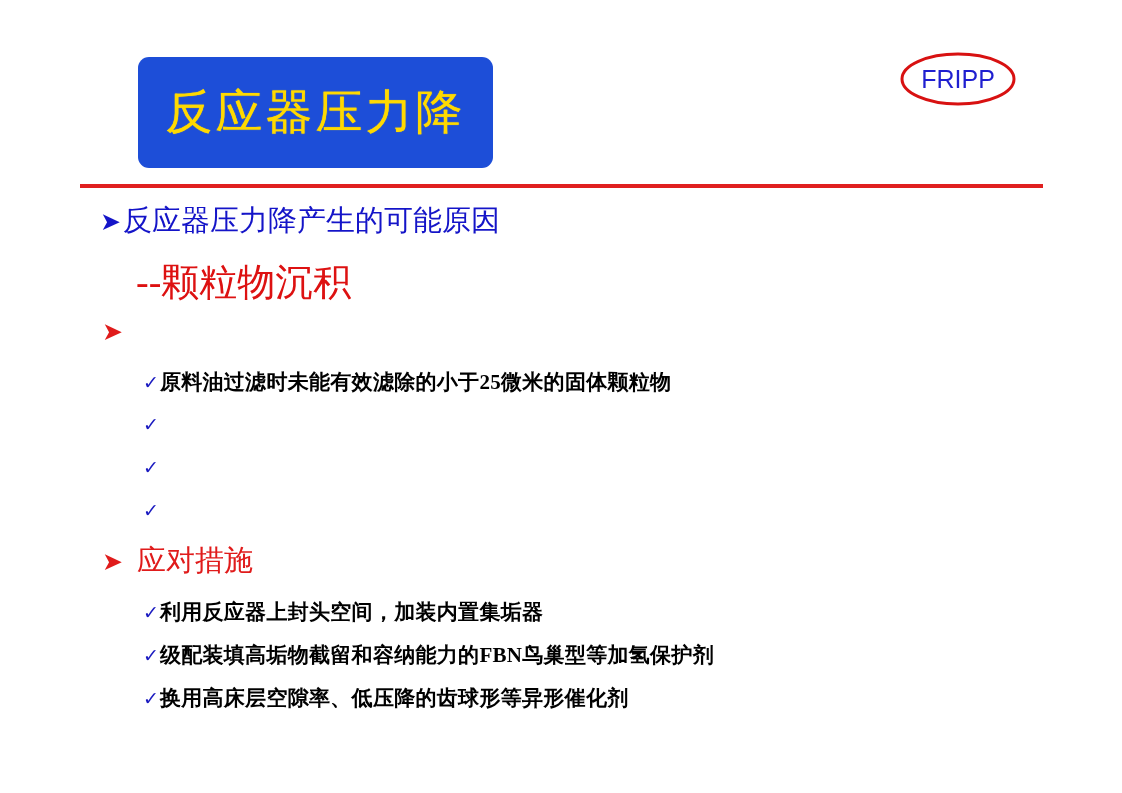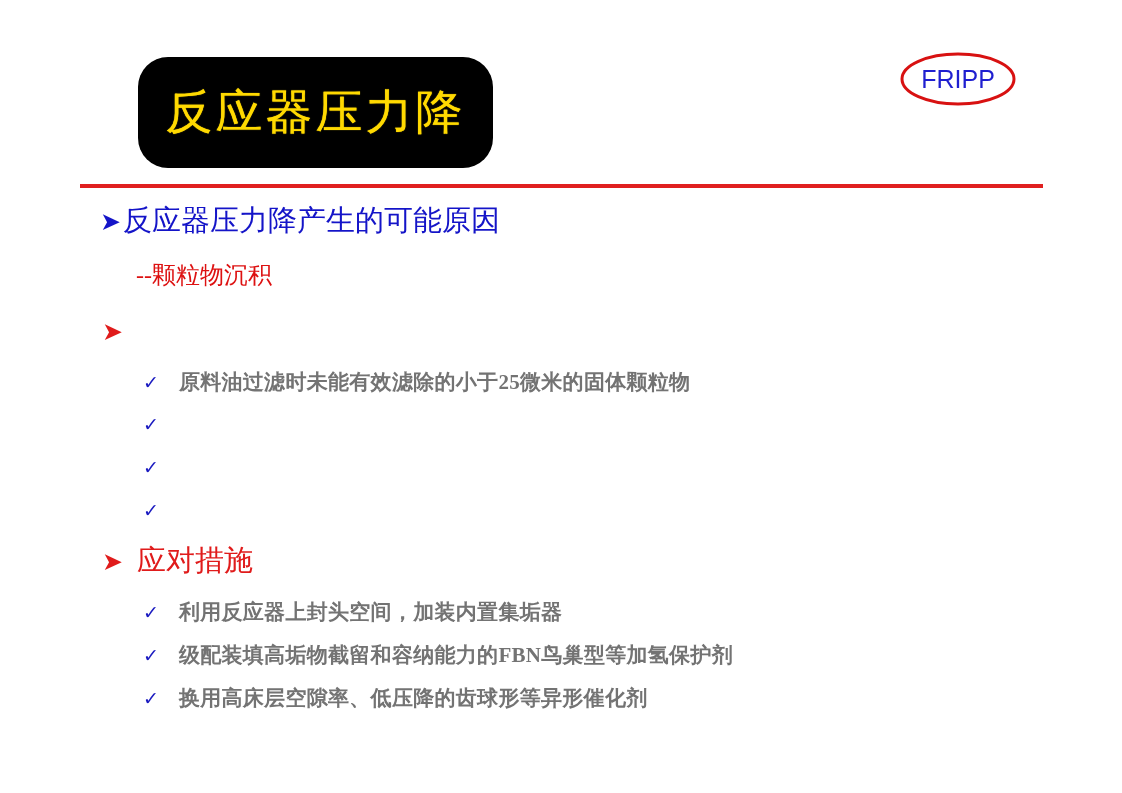--- a/index.html
+++ b/index.html
@@ -24,22 +24,22 @@
     background: #ffffff;
   }
 
   
   #title-box {
     position: absolute;
     left: 138px;
     top: 57px;
     width: 355px;
     height: 111px;
-    background: #000000;
-    border-radius: 30px;
+    background: #1d4ed8;
+    border-radius: 11px;
     display: flex;
     align-items: center;
     justify-content: center;
     box-sizing: border-box;
   }
   #title-text {
     font-family: "Liberation Serif", "DejaVu Serif", serif;
     font-size: 47px;
     line-height: 1;
     color: #FFD900;
@@ -119,21 +119,21 @@
     color: #1414C8;
   }
   .row-cause .arrow { color: #1414C8; }
 
   .row-dash {
     position: absolute;
     left: 136px;
     top: 65px;
     color: #DD1111;
     font-family: "Liberation Serif", "DejaVu Serif", serif;
-    font-size: 24px;
+    font-size: 38px;
     line-height: 1;
     white-space: nowrap;
   }
 
   .row-source {
     position: absolute;
     left: 102px;
     top: 118px;
     color: #E01B1B;
   }
@@ -165,24 +165,23 @@
     font-family: "DejaVu Sans", sans-serif;
     font-size: 19px;
     color: #1A1AC0;
     margin-right: 1px;
     line-height: 1;
   }
   .check-item .ctxt {
     font-family: "Liberation Serif", "DejaVu Serif", serif;
     font-weight: bold;
     font-size: 21px;
-    color: #737373;
+    color: #000000;
     line-height: 1;
     letter-spacing: 0.3px;
-    margin-left: 19px;
   }
 </style>
 </head>
 <body>
 
 <div id="slide">
 
   <div id="title-box">
     <span id="title-text">反应器压力降</span>
   </div>

